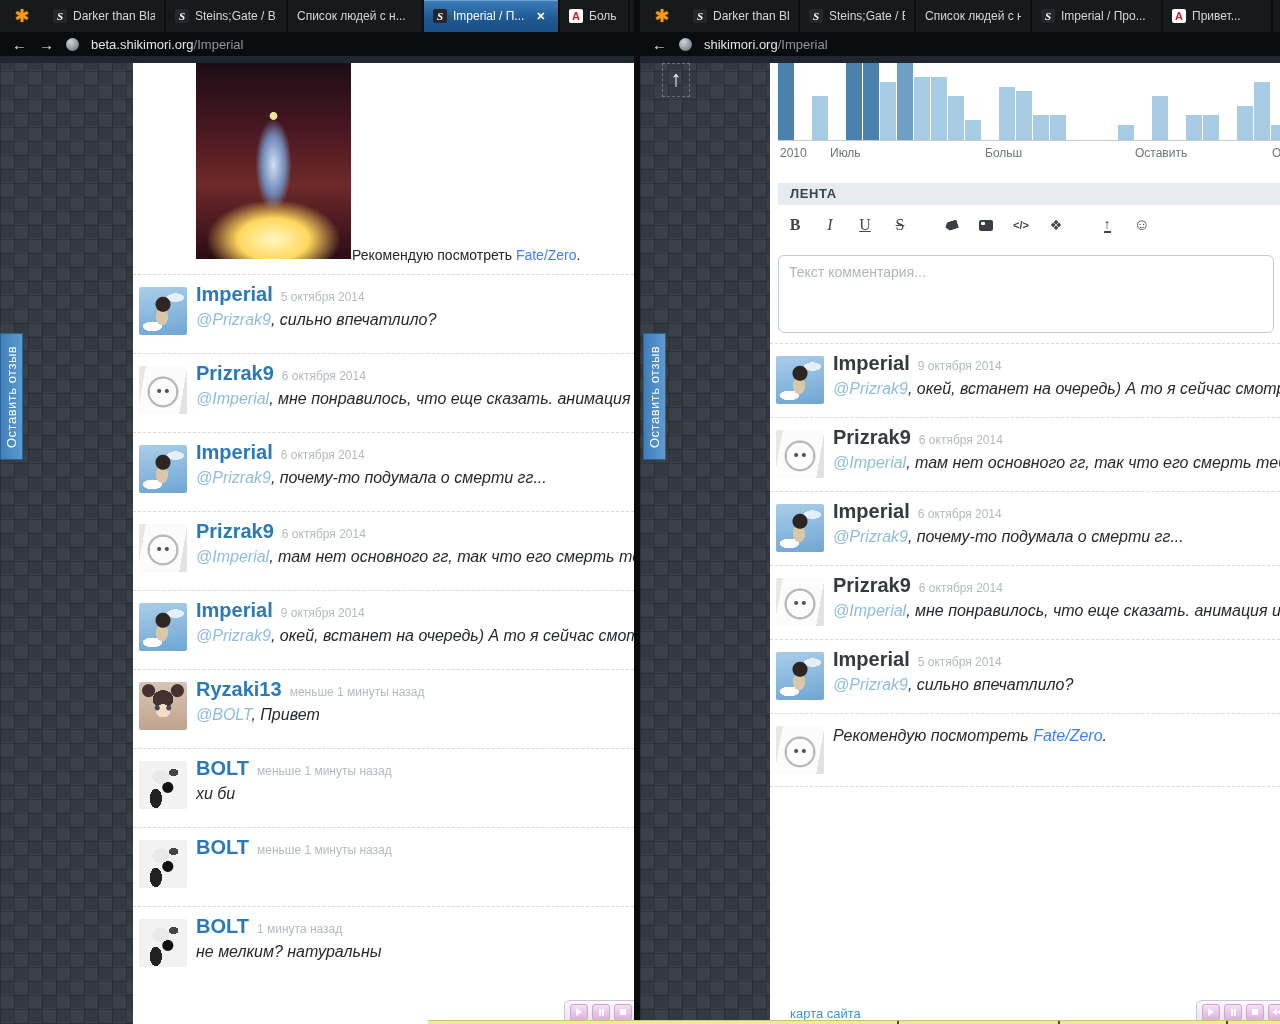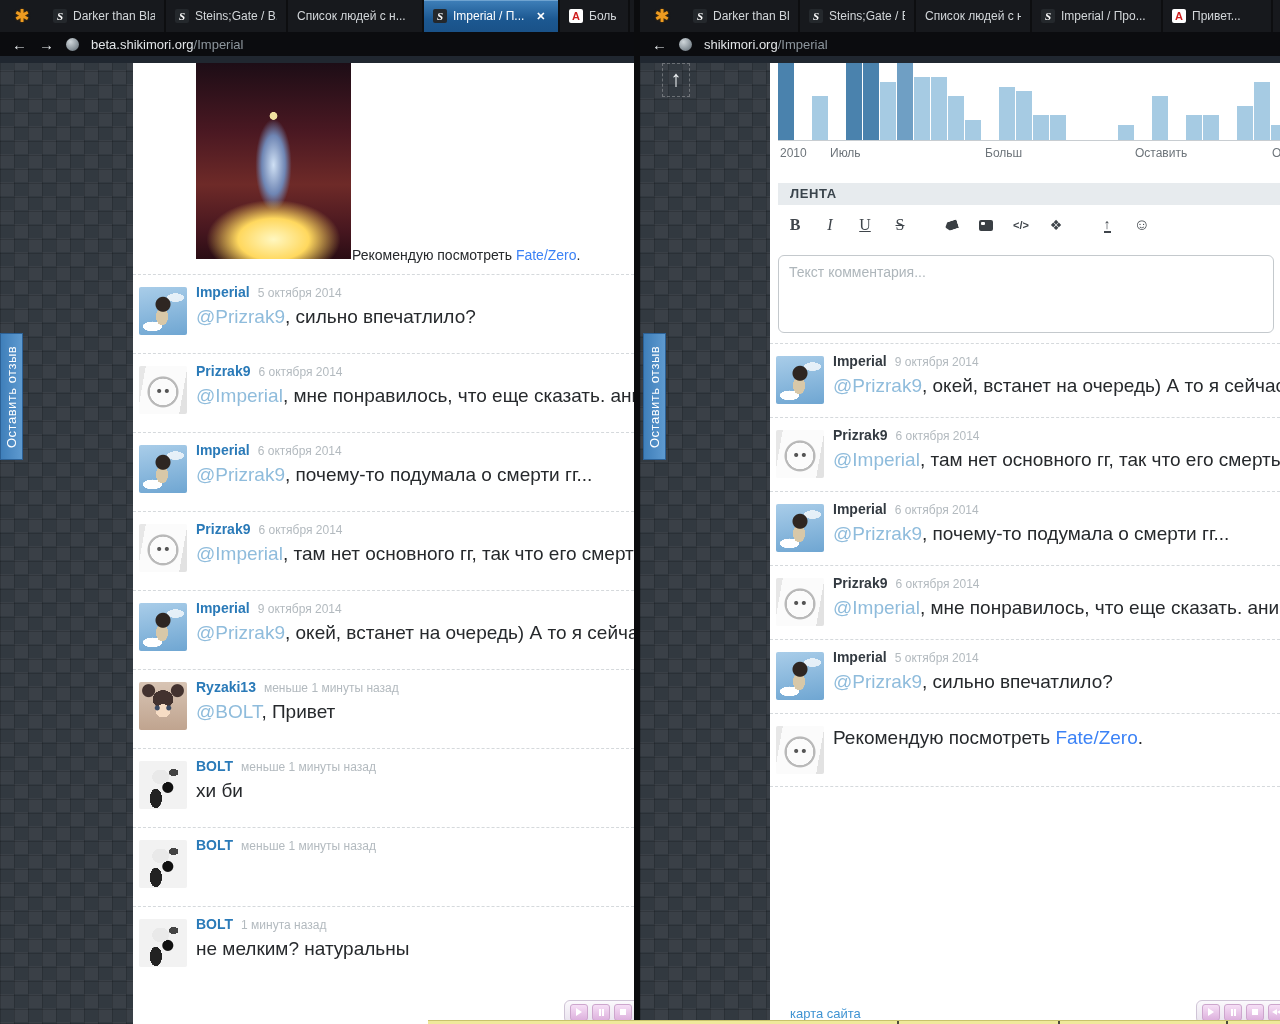--- a/index.html
+++ b/index.html
@@ -58,25 +58,25 @@
   .arrow-up{position:absolute;left:22px;top:7px;width:26px;height:32px;color:#eef1f3;font-size:22px;
     text-align:center;line-height:30px;border:1px dashed rgba(255,255,255,.28);cursor:pointer;}
 
   
   .citem{position:relative;border-top:1px dashed #d5d9dc;box-sizing:border-box;}
   .clist-left .citem{height:79px;}
   .clist-right .citem{height:74px;}
   .clist-right .citem:last-child{border-bottom:1px dashed #d5d9dc;}
   .avatar{position:absolute;left:6px;top:12px;width:48px;height:48px;border-radius:2px;cursor:pointer;}
   .cbody{margin-left:63px;padding-top:8px;}
-  .cname{font-weight:bold;font-size:14px;cursor:pointer;}
+  .cname{font-weight:bold;font-size:20px;cursor:pointer;}
   .cname.blue{color:#2a7ab8;}
   .cname.dark{color:#333a41;}
   .cdate{color:#b3babf;font-size:12px;margin-left:8px;}
-  .cmsg{font-size:19px;color:#26292c;margin-top:5px;white-space:nowrap;overflow:hidden;}
+  .cmsg{font-size:16px;color:#26292c;margin-top:5px;white-space:nowrap;overflow:hidden;font-style:italic;}
   .mention{color:#8fbcdc;cursor:pointer;}
   .clink{color:#3b82f6;cursor:pointer;}
 
   
   .av-imperial{background:
     radial-gradient(circle at 50% 36%, #2e2622 0 7px, transparent 8px),
     radial-gradient(ellipse 10px 14px at 48% 62%, #d8c8a8 0 60%, transparent 61%),
     radial-gradient(ellipse 16px 8px at 28% 82%, #ffffff 0 60%, transparent 61%),
     radial-gradient(ellipse 14px 7px at 76% 22%, rgba(255,255,255,.75) 0 60%, transparent 61%),
     linear-gradient(170deg,#a9cde9,#6fa6d2);}

